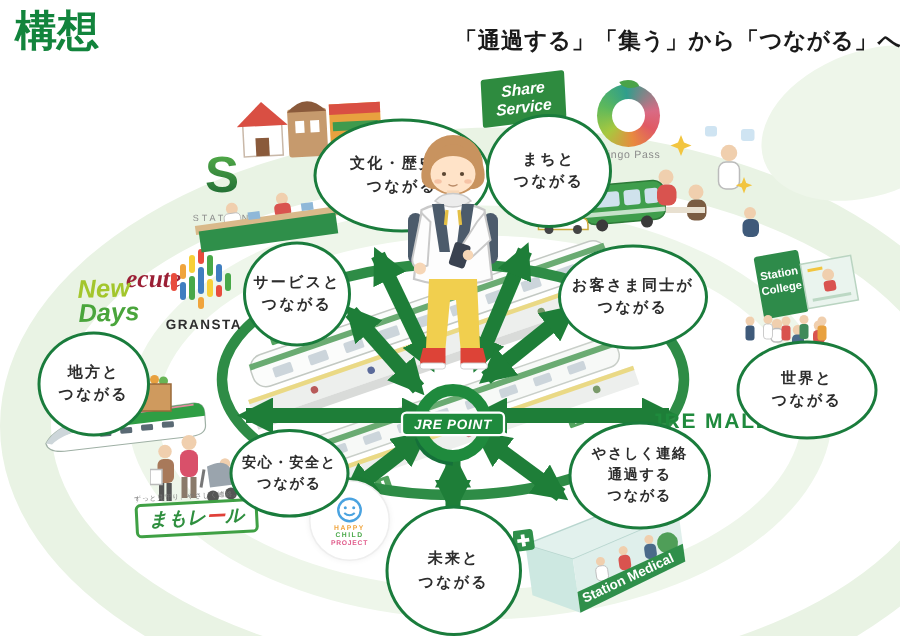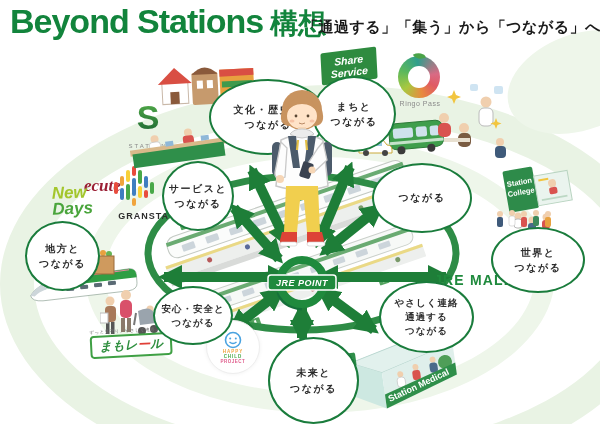--- a/index.html
+++ b/index.html
@@ -32,21 +32,21 @@
   .ringo-leaf{position:absolute;left:414px;top:52px;width:11px;height:8px;background:#4aa348;border-radius:0 100% 0 100%;transform:rotate(-25deg);z-index:31;}
   .ringo-label{position:absolute;left:394px;top:100px;width:52px;text-align:center;font-size:7px;color:#8a8a8a;letter-spacing:0.5px;z-index:30;}
   .sw-mark{position:absolute;left:128px;top:100px;width:40px;text-align:center;font-size:34px;font-weight:bold;line-height:1.05;
       background:linear-gradient(#56b04a,#176030);-webkit-background-clip:text;background-clip:text;color:transparent;z-index:30;}
   .sw-label{position:absolute;left:112px;top:142px;width:72px;text-align:center;font-size:6px;color:#8a8a8a;letter-spacing:2px;line-height:1.5;z-index:30;}
   .ecute{position:absolute;left:84px;top:176px;font-family:"Liberation Serif","DejaVu Serif",serif;
       font-style:italic;font-weight:bold;font-size:17px;color:#9b1f35;z-index:30;}
   .newdays{position:absolute;left:52px;top:185px;font-style:italic;font-weight:bold;font-size:17px;line-height:0.95;transform:rotate(-2deg);z-index:30;}
   .newdays .nd1{color:#a3c62c;display:block;}
   .newdays .nd2{color:#4aa53c;display:block;}
-  .gransta-label{position:absolute;left:103px;top:211px;width:66px;text-align:right;font-size:9px;font-weight:bold;color:#2e2e2e;letter-spacing:1px;z-index:30;}
+  .gransta-label{position:absolute;left:103px;top:211px;width:66px;text-align:center;font-size:9px;font-weight:bold;color:#2e2e2e;letter-spacing:1px;z-index:30;}
   .jre-mall{position:absolute;left:434px;top:272px;font-size:14px;font-weight:bold;color:#1f8a3d;letter-spacing:1.2px;z-index:35;}
   .mamorail{position:absolute;left:90px;top:328px;transform:rotate(-3deg);z-index:30;}
   .mamorail .tag{font-size:4.5px;color:#777;letter-spacing:0.5px;display:block;margin-bottom:1px;}
   .mamorail .box{display:inline-block;background:#fff;border:2px solid #3fa044;border-radius:4px;padding:1px 7px;
       font-size:12.5px;font-weight:bold;color:#2f8f3f;font-style:italic;}
   .mamorail .red{color:#e04038;}
   .happy{position:absolute;left:206px;top:320px;width:52px;height:52px;background:#fff;border:1px solid #eee;border-radius:50%;
       box-shadow:0 0 4px rgba(0,0,0,.06);display:flex;flex-direction:column;align-items:center;justify-content:center;z-index:30;}
   .happy .l1{font-size:4.5px;font-weight:bold;color:#f0a43c;letter-spacing:1px;}
   .happy .l2{font-size:4.5px;font-weight:bold;color:#48a848;letter-spacing:1px;}
@@ -130,21 +130,20 @@
       <line x1="324" y1="252" x2="380" y2="207"></line>
       <line x1="286" y1="277" x2="164" y2="277"></line>
       <line x1="320" y1="277" x2="446" y2="277"></line>
       <line x1="281" y1="291" x2="232" y2="329"></line>
       <line x1="321" y1="291" x2="374" y2="330"></line>
       <line x1="302" y1="307" x2="302" y2="338"></line>
     </g>
   </svg>
 
   <div class="title z7">
-    <span class="en">Beyond Stations</span>
     <span class="ja">構想</span>
   </div>
   <div class="subtitle z7">「通過する」「集う」から「つながる」へ。</div>
 
   <svg class="abs z3" style="left:156px;top:54px;transform:rotate(-3deg)" width="114" height="64" viewBox="0 0 114 64">
     <rect x="6" y="26" width="26" height="22" fill="#fff" stroke="#c9b8a8"></rect>
     <polygon points="2,28 19,12 36,28" fill="#d94f43"></polygon>
     <rect x="14" y="36" width="9" height="12" fill="#8a5a3b"></rect>
     <rect x="36" y="18" width="26" height="32" rx="2" fill="#c69a6d"></rect>
     <path d="M36 20 q13 -14 26 0 z" fill="#8a5a3b"></path>
@@ -367,49 +366,50 @@
       <text x="44" y="70" font-size="9" font-weight="bold" fill="#fff" transform="rotate(-17 44 70)">Station Medical</text>
       <rect x="2" y="16" width="14" height="14" rx="2" fill="#2f8f4a"></rect>
       <path d="M9 19 v8 M5 23 h8" stroke="#fff" stroke-width="2.5"></path>
     </g>
   </svg>
 
   <div class="oval" style="left:209px;top:79px;width:114px;height:72px">
     <span>文化・歴史と</span>
     <span>つながる</span>
   </div>
-  <div class="oval" style="left:312px;top:76px;width:80px;height:72px">
+  <div class="oval" style="left:324px;top:76px;width:80px;height:72px">
     <span>まちと</span>
     <span>つながる</span>
   </div>
   <div class="oval" style="left:162px;top:161px;width:68px;height:66px">
     <span>サービスと</span>
     <span>つながる</span>
   </div>
   <div class="oval" style="left:372px;top:163px;width:96px;height:66px">
+    <span>お客さま同士が</span>
     <span>つながる</span>
   </div>
   <div class="oval" style="left:25px;top:221px;width:71px;height:66px">
     <span>地方と</span>
     <span>つながる</span>
   </div>
   <div class="oval" style="left:491px;top:227px;width:90px;height:62px">
     <span>世界と</span>
     <span>つながる</span>
   </div>
   <div class="oval small" style="left:153px;top:286px;width:76px;height:55px">
     <span>安心・安全と</span>
     <span>つながる</span>
   </div>
   <div class="oval small" style="left:379px;top:281px;width:91px;height:68px">
     <span>やさしく連絡</span>
     <span>通過する</span>
     <span>つながる</span>
   </div>
-  <div class="oval" style="left:268px;top:337px;width:87px;height:83px">
+  <div class="oval" style="left:257px;top:337px;width:87px;height:83px">
     <span>未来と</span>
     <span>つながる</span>
   </div>
 
   <svg class="abs z5" style="left:252px;top:84px" width="100" height="170" viewBox="0 0 100 170">
     <rect x="20" y="58" width="10" height="34" rx="5" fill="#4c5b6b"></rect>
     <rect x="70" y="58" width="10" height="34" rx="5" fill="#4c5b6b"></rect>
     <ellipse cx="50" cy="26" rx="20" ry="20" fill="#c8935f"></ellipse>
     <path d="M30 26 Q26 40 36 42 L64 42 Q74 40 70 26" fill="#c8935f"></path>
     <ellipse cx="50" cy="32" rx="15" ry="13" fill="#ffe3c8"></ellipse>

